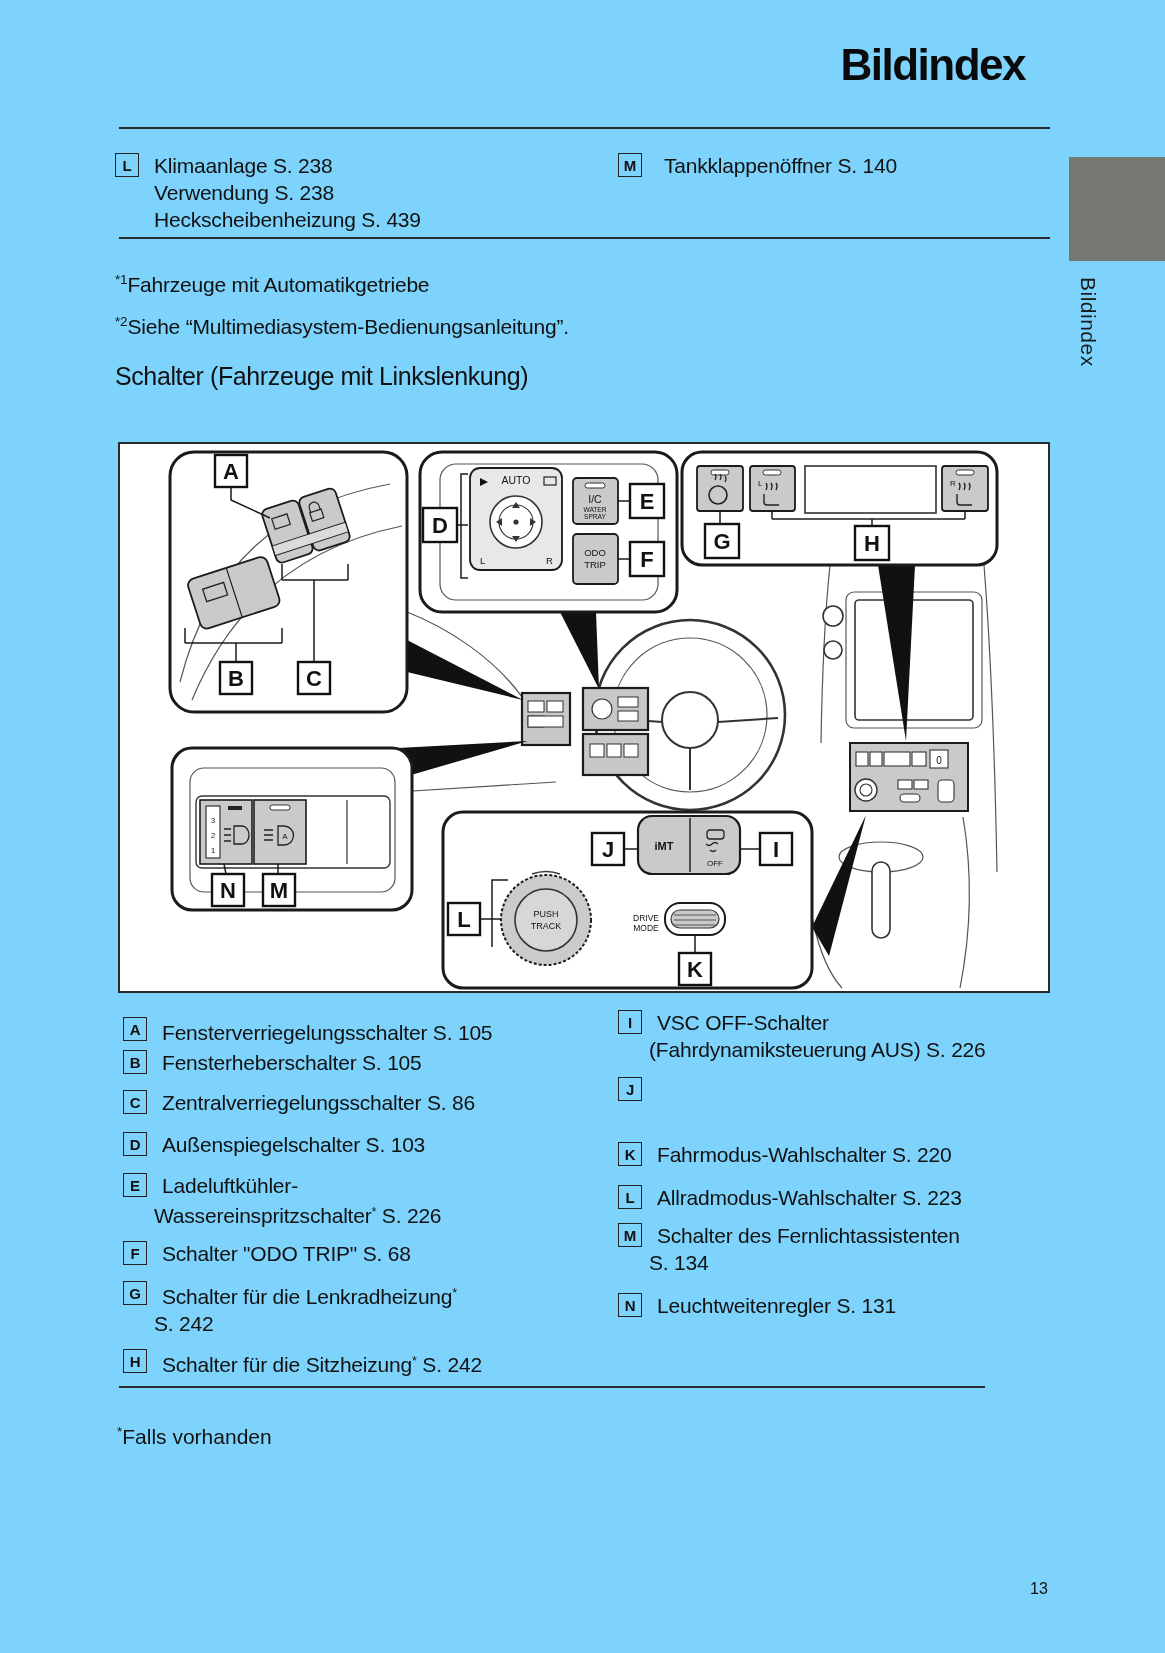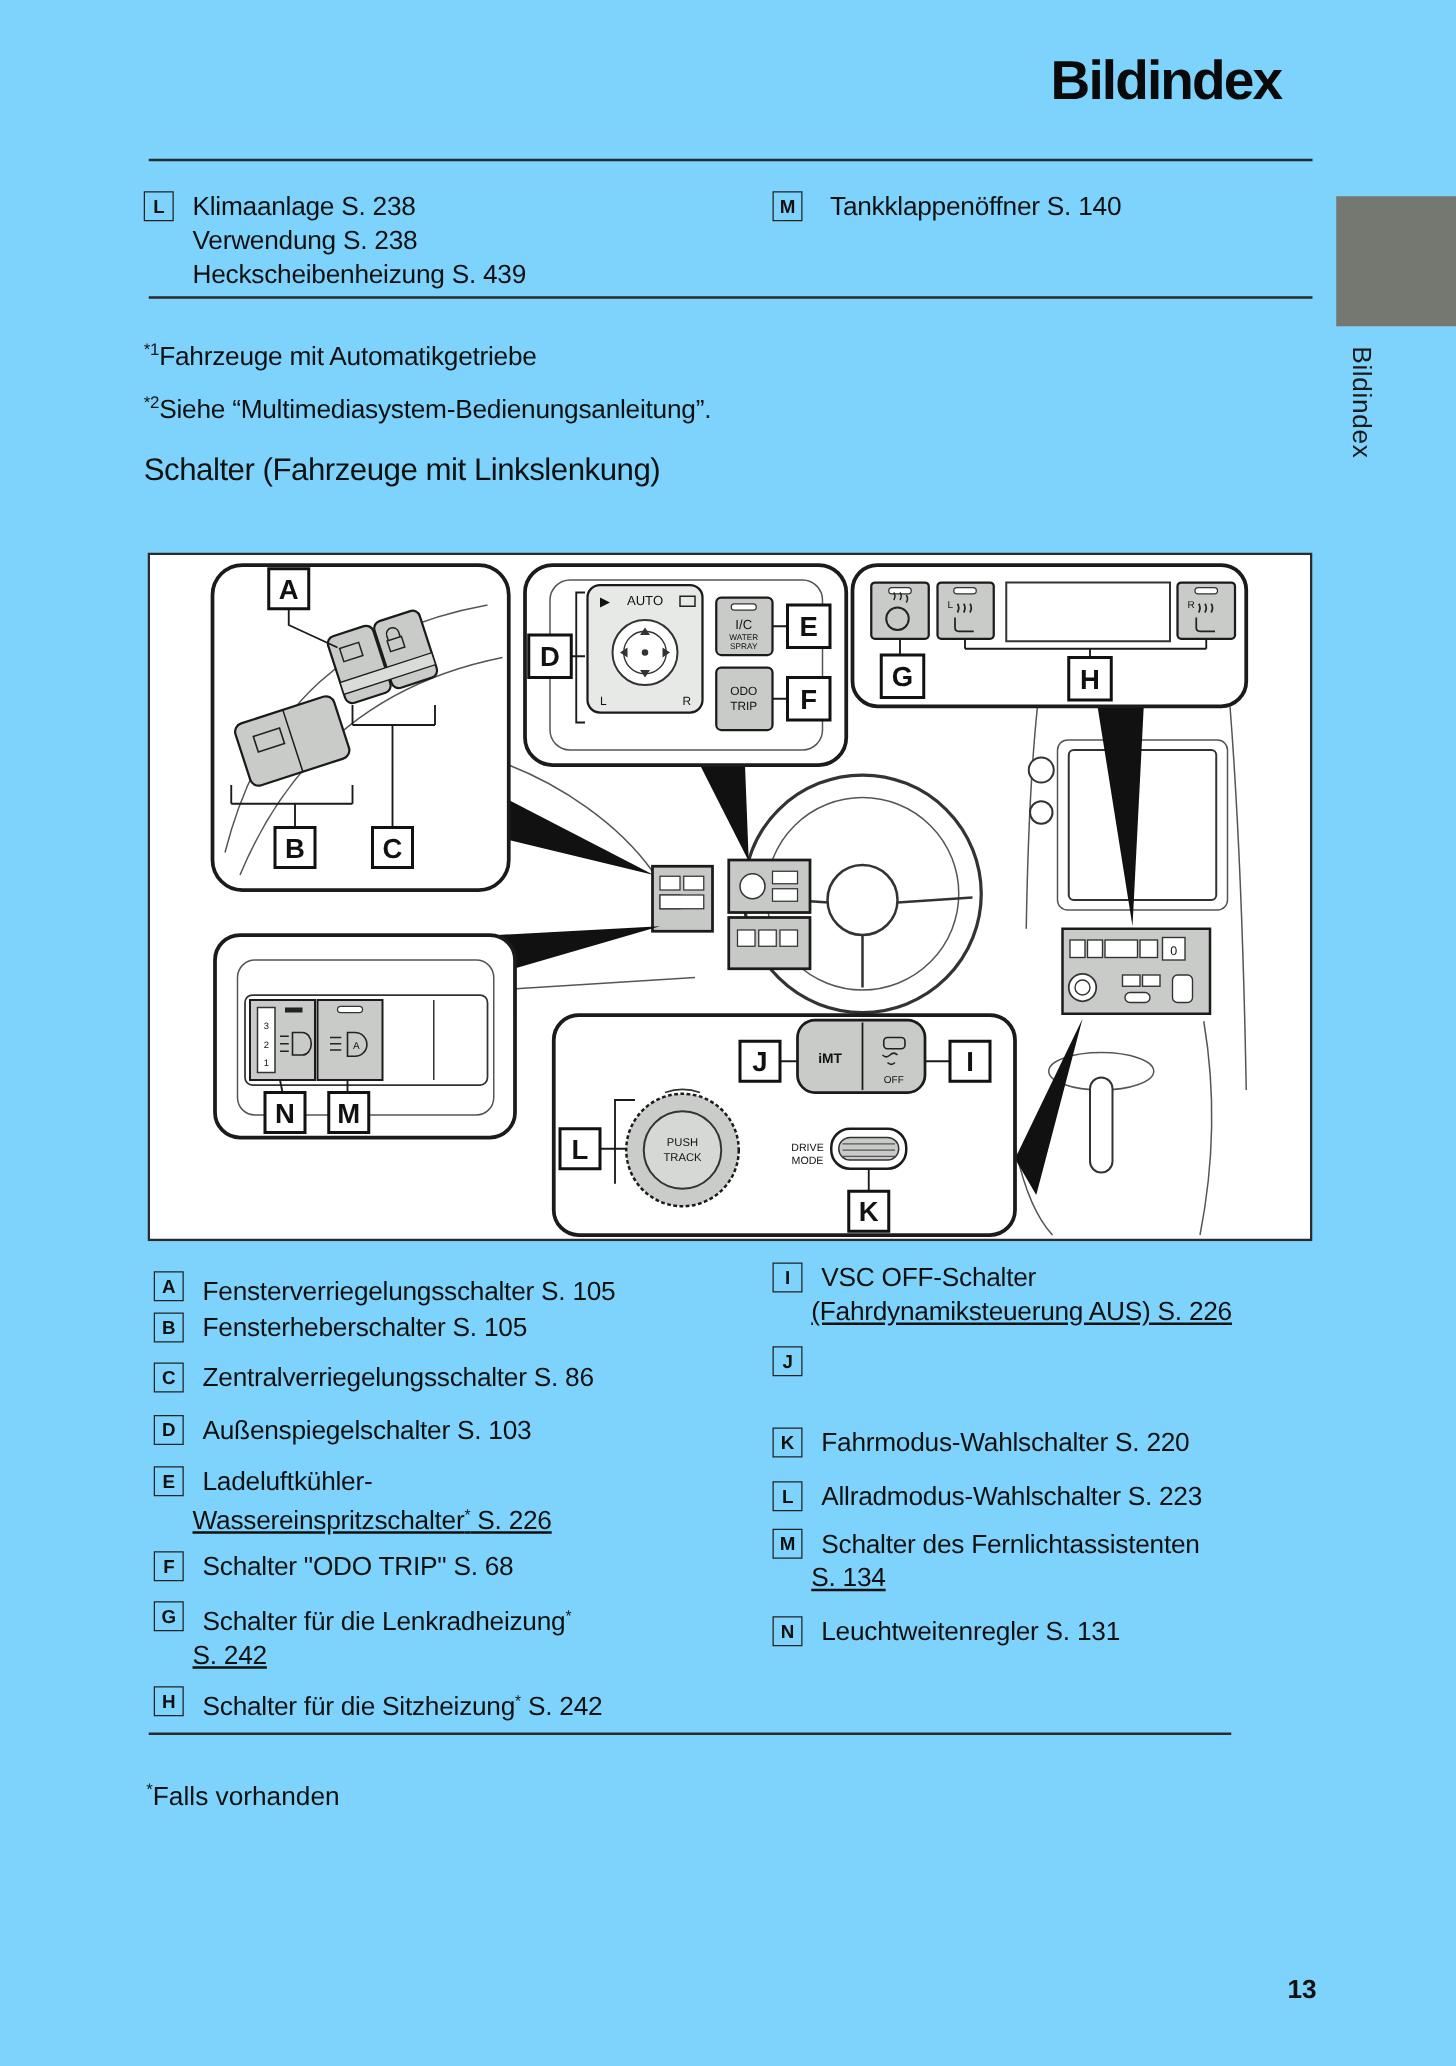--- a/index.html
+++ b/index.html
@@ -8,26 +8,26 @@
   .abs{position:absolute;}
   .title{position:absolute;top:40px;right:140px;font-size:44px;font-weight:700;
          letter-spacing:-1.5px;color:#0a0a0a;}
   .rule{position:absolute;left:119px;height:2px;background:#2a2a2a;}
   .tab{position:absolute;left:1069px;top:157px;width:96px;height:104px;background:#747870;}
   .vtext{position:absolute;left:1076px;top:277px;writing-mode:vertical-rl;
          font-size:21px;letter-spacing:0.5px;color:#1a1a1a;}
   .idxrow{position:absolute;display:flex;gap:15px;font-size:21px;line-height:27px;letter-spacing:-0.2px;}
   .lbox{flex:0 0 auto;width:24px;height:24px;border:1.7px solid #222;box-sizing:border-box;
         display:flex;align-items:center;justify-content:center;font-weight:700;font-size:15px;margin-top:1px;}
-  .l2{margin-left:-8px;text-decoration:underline;}
+  .l2{margin-left:-8px;}
   .sup{font-size:12.5px;vertical-align:7px;}
   .note{position:absolute;font-size:21px;letter-spacing:-0.2px;}
   .nsup{font-size:13.5px;vertical-align:8px;}
   .heading{position:absolute;font-size:25px;font-weight:400;letter-spacing:-0.4px;}
-  .pagenum{position:absolute;left:1030px;top:1580px;font-size:21px;font-weight:700;}
+  .pagenum{position:absolute;left:1030px;top:1580px;font-size:16px;font-weight:400;}
   .foot{position:absolute;left:117px;top:1424px;font-size:21px;}
   svg text{font-family:"Liberation Sans",sans-serif;fill:#111;}
   svg .callout{font-size:22px;font-weight:700;}
 </style>
 </head>
 <body>
 
 <div class="page">
 
   <div class="title">Bildindex</div>

